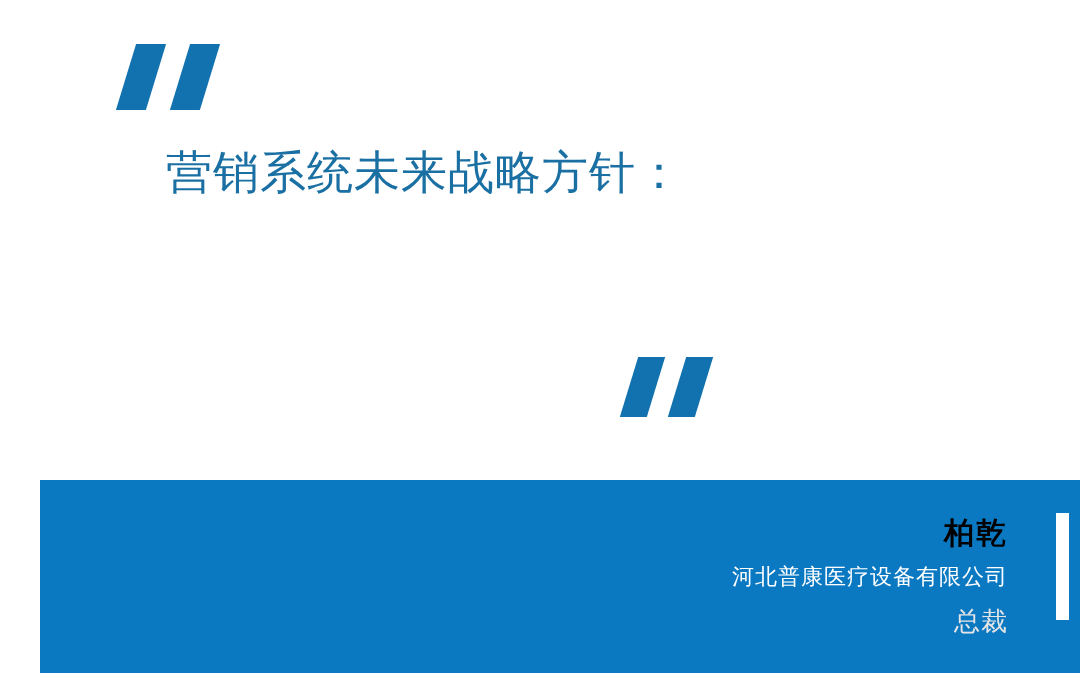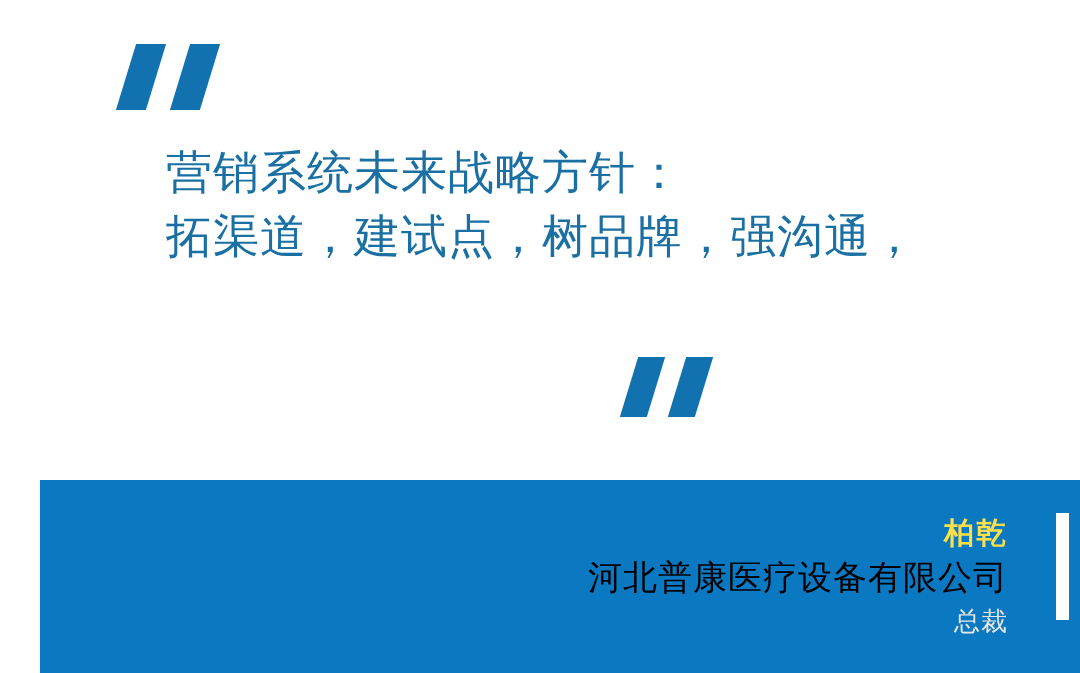--- a/index.html
+++ b/index.html
@@ -57,30 +57,30 @@
     position:absolute;
     right:112px; top:0;
     height:193px;
     display:flex;
     flex-direction:column;
     justify-content:center;
     align-items:flex-end;
     text-align:right;
   }
   .author-name {
-    color:#fde047;
+    color:#000000;
     font-size:30px;
     font-weight:bold;
     line-height:44px;
     letter-spacing:2px;
     white-space:nowrap;
   }
   .author-company {
-    color:#000000;
-    font-size:34px;
+    color:#ffffff;
+    font-size:22px;
     line-height:44px;
     letter-spacing:1px;
     white-space:nowrap;
   }
   .author-title {
     color:#e5e5e5;
     font-size:26px;
     line-height:44px;
     letter-spacing:1px;
     white-space:nowrap;
@@ -97,21 +97,20 @@
 
 <div class="card">
 
   <div class="quote-mark quote-open">
     <span class="bar"></span>
     <span class="bar"></span>
   </div>
 
   <div class="quote-body">
     <div class="quote-line">营销系统未来战略方针：</div>
-    <div class="quote-line">拓渠道，建试点，树品牌，强沟通，</div>
   </div>
 
   <div class="quote-mark quote-close">
     <span class="bar"></span>
     <span class="bar"></span>
   </div>
 
   <div class="footer">
     <div class="footer-inner">
       <div class="author-name">柏乾</div>

